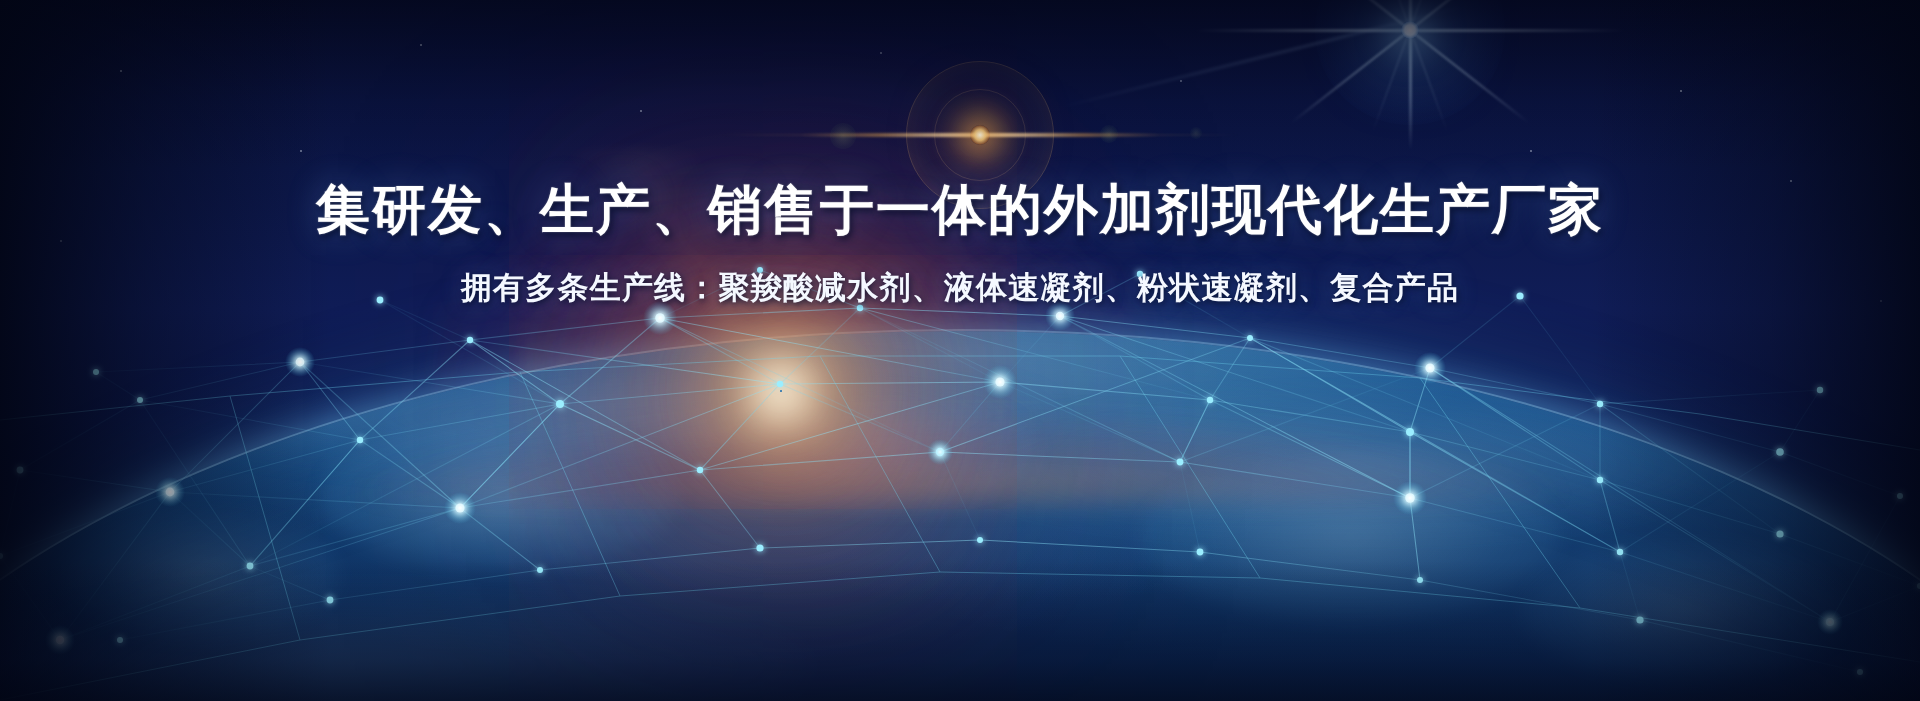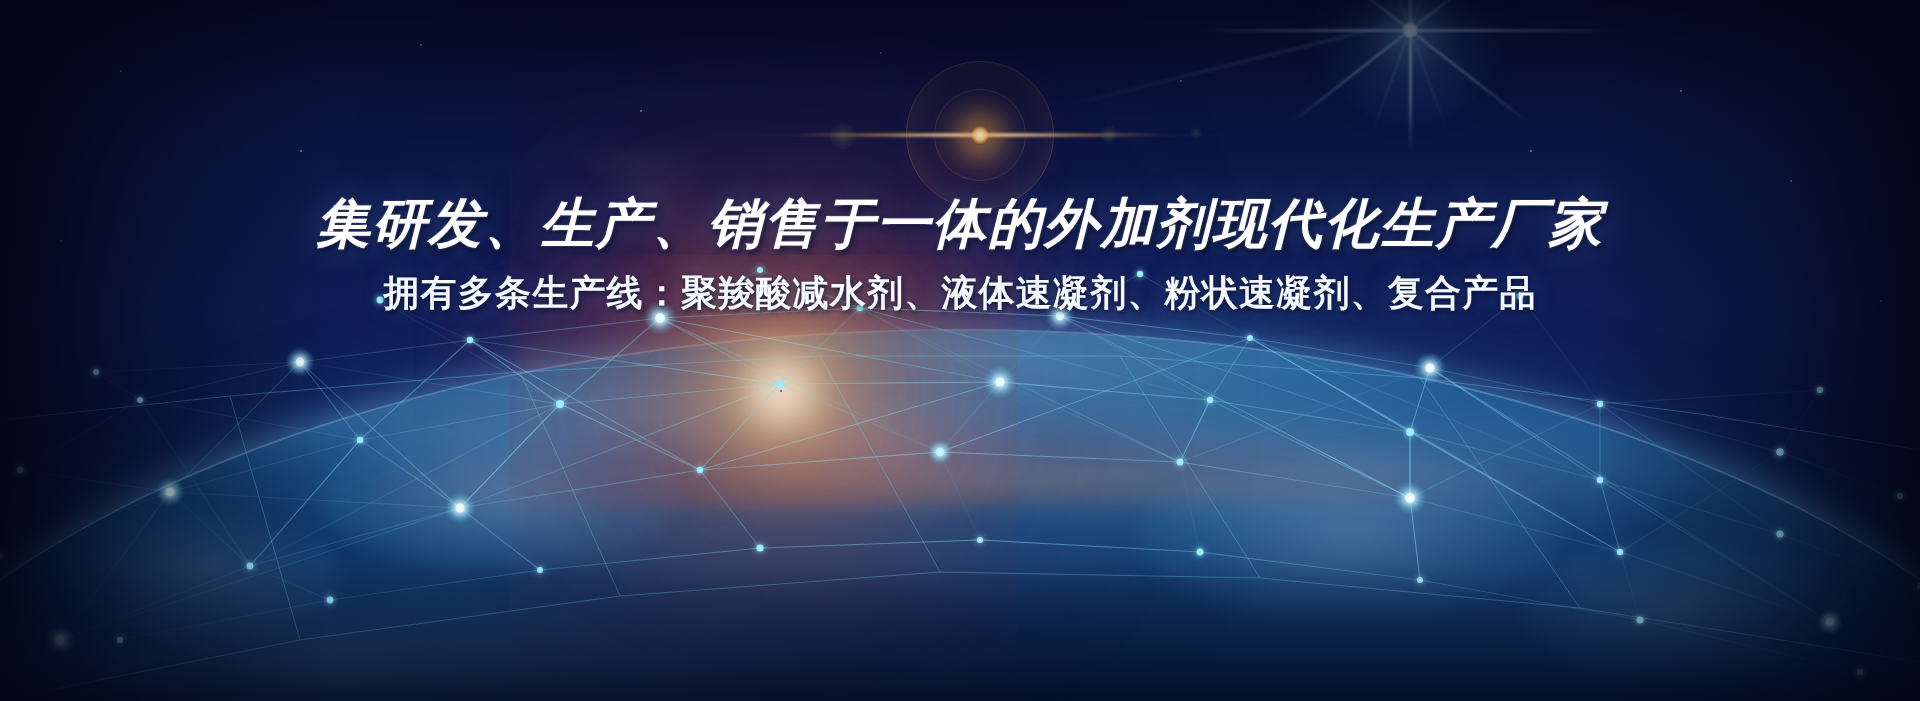--- a/index.html
+++ b/index.html
@@ -153,36 +153,35 @@
   .mesh{position:absolute;left:0;top:0;width:1920px;height:701px;pointer-events:none;}
 
   
   .star{position:absolute;border-radius:50%;background:#eaf4ff;}
 
   
   .copy{
     position:absolute;left:0;right:0;top:176px;text-align:center;z-index:30;
   }
   .headline{
-    margin:14px;
+    margin:0;
     font-size:54px;
     line-height:68px;
     font-weight:700;
     color:#ffffff;
     letter-spacing:2px;
     text-shadow:
       0 0 2px rgba(255,255,255,0.35),
       2px 3px 7px rgba(4,10,38,0.85),
       0 0 34px rgba(120,180,255,0.32);
     white-space:nowrap;
-    font-style:italic;
   }
   .subhead{
-    margin:14px 0 0 0;
-    font-size:36px;
+    margin:22px 0 0 0;
+    font-size:31px;
     line-height:42px;
     font-weight:700;
     color:#f4f8ff;
     letter-spacing:1.2px;
     text-shadow:
       1px 2px 6px rgba(4,10,38,0.85),
       0 0 24px rgba(110,170,250,0.28);
     white-space:nowrap;
   }
 </style>

